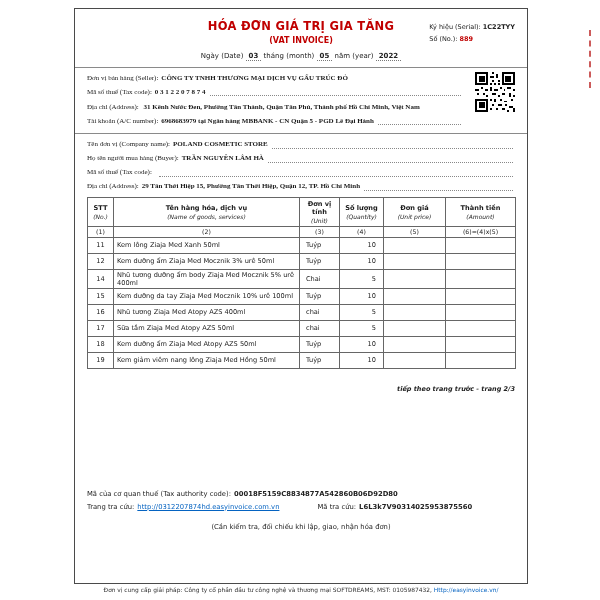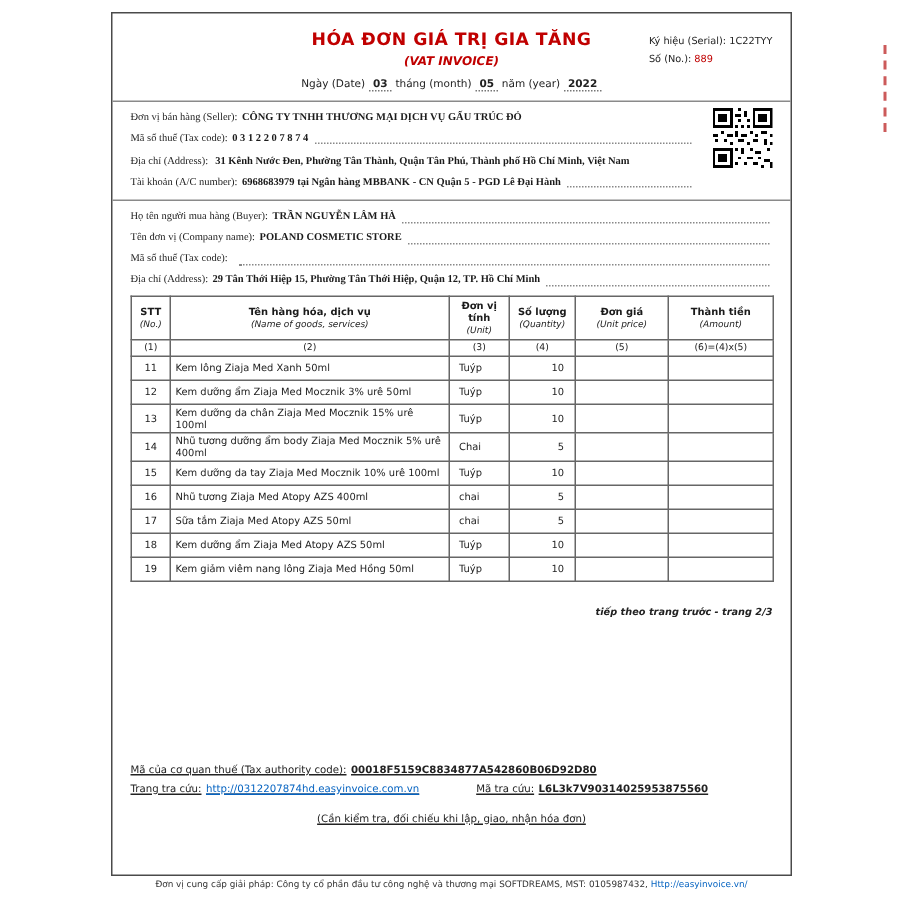--- a/index.html
+++ b/index.html
@@ -20,28 +20,28 @@
 
   .invoice {
     position:absolute; left:74px; top:8px; width:454px; height:576px;
     border:1.5px solid #4a4a4a; background:#fff;
     padding:6px 12px 8px 12px;
   }
 
   
   .header { position:relative; text-align:center; }
   .title { color:#c00000; font-weight:bold; font-size:11.5px; letter-spacing:.3px; margin-top:4px; }
-  .subtitle { color:#c00000; font-weight:bold; font-style:italic; font-size:8px; margin-top:3px; }
+  .subtitle { color:#c00000; font-weight:bold; font-size:8px; margin-top:3px; }
   .date-line { font-size:7px; margin-top:7px; color:#222; }
   .date-line .dval { font-weight:bold; border-bottom:1px dotted #777; padding:0 3px; }
   .serial-block {
     position:absolute; top:2px; right:0; text-align:left;
     font-size:6.5px; line-height:1.9; color:#222; white-space:nowrap;
   }
-  .serial-block b { font-weight:normal; }
+  .serial-block b { font-weight:bold; }
   .red { color:#c00000;margin-top:16px; }
 
   .sep { border:none; border-top:1px solid #8a8a8a; margin:7px -12px 6px -12px; }
 
   
   .info { font-size:7px;font-family:Liberation Serif, serif; }
   .irow { display:flex; align-items:flex-end; margin-bottom:4.5px; line-height:1.35; }
   .irow .lbl { white-space:nowrap; color:#222; }
   .irow .v { font-weight:bold; margin-left:3px; white-space:nowrap; }
   .leader { flex:1 1 auto; border-bottom:1px dotted #888; margin:0 2px 1px 4px; height:7px; }
@@ -61,21 +61,21 @@
   tr.numbers td { font-size:6.2px; text-align:center; height:11px; }
   tbody.rows td { font-size:6.6px; height:16px; padding:1px 3px; vertical-align:middle; }
   tbody.rows td.c0 { text-align:center; }
   tbody.rows td.c1 { text-align:left; }
   tbody.rows td.c2 { text-align:left; padding-left:6px; }
   tbody.rows td.c3 { text-align:right; padding-right:7px; }
 
   .cont-note { text-align:right; font-size:6.5px; font-weight:bold; font-style:italic; margin-top:16px; color:#222; }
 
   
-  .footer { margin-top:97px; font-size:6.8px; color:#222;text-decoration:underline; }
+  .footer { margin-top:97px; font-size:6.8px; color:#222; }
   .footer .frow { display:flex; align-items:baseline; margin-bottom:5px; }
   .footer b { font-weight:bold; }
   .gap { width:38px; }
   a.link { color:#0563c1; text-decoration:underline; margin-left:3px; }
   .check-note { text-align:center; font-size:6.8px; margin-top:12px; color:#222; }
 
   .provider {
     position:absolute; left:74px; top:587px; width:454px;
     text-align:center; font-size:5.9px; color:#333; white-space:nowrap;
   }
@@ -192,27 +192,27 @@
               <rect x="20" y="19" width="1" height="2"></rect>
           </g>
         </svg>
       </div>
     </div>
 
     <hr class="sep">
 
     <div class="info">
       <div class="irow">
+        <span class="lbl">Tên đơn vị (Company name):</span>
+        <span class="v">POLAND COSMETIC STORE</span>
+        <span class="leader"></span>
+      </div>
+      <div class="irow">
         <span class="lbl">Họ tên người mua hàng (Buyer):</span>
         <span class="v">TRẦN NGUYỄN LÂM HÀ</span>
-        <span class="leader"></span>
-      </div>
-      <div class="irow">
-        <span class="lbl">Tên đơn vị (Company name):</span>
-        <span class="v">POLAND COSMETIC STORE</span>
         <span class="leader"></span>
       </div>
       <div class="irow">
         <span class="lbl">Mã số thuế (Tax code):</span>
         <span class="v"></span>
         <span class="leader"></span>
       </div>
       <div class="irow">
         <span class="lbl">Địa chỉ (Address):</span>
         <span class="v">29 Tân Thới Hiệp 15, Phường Tân Thới Hiệp, Quận 12, TP. Hồ Chí Minh</span>
@@ -276,28 +276,20 @@
           </tr>
           <tr>
             <td class="c0">12</td>
             <td class="c1">Kem dưỡng ẩm Ziaja Med Mocznik 3% urê 50ml</td>
             <td class="c2">Tuýp</td>
             <td class="c3">10</td>
             <td class="c4"></td>
             <td class="c5"></td>
           </tr>
           <tr>
-            <td class="c0">13</td>
-            <td class="c1">Kem dưỡng da chân Ziaja Med Mocznik 15% urê 100ml</td>
-            <td class="c2">Tuýp</td>
-            <td class="c3">10</td>
-            <td class="c4"></td>
-            <td class="c5"></td>
-          </tr>
-          <tr>
             <td class="c0">14</td>
             <td class="c1">Nhũ tương dưỡng ẩm body Ziaja Med Mocznik 5% urê 400ml</td>
             <td class="c2">Chai</td>
             <td class="c3">5</td>
             <td class="c4"></td>
             <td class="c5"></td>
           </tr>
           <tr>
             <td class="c0">15</td>
             <td class="c1">Kem dưỡng da tay Ziaja Med Mocznik 10% urê 100ml</td>

